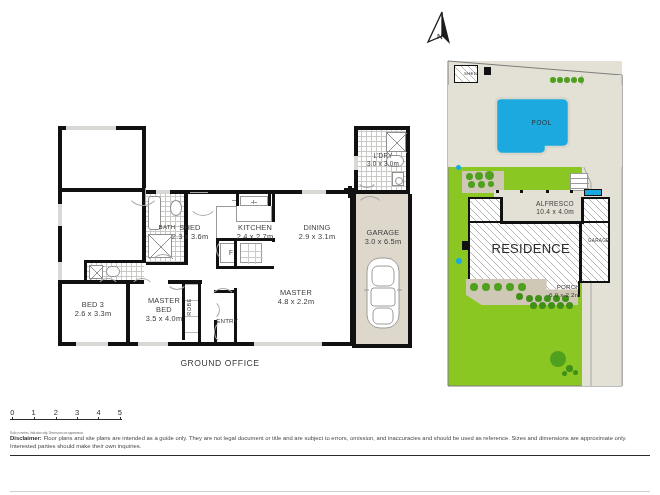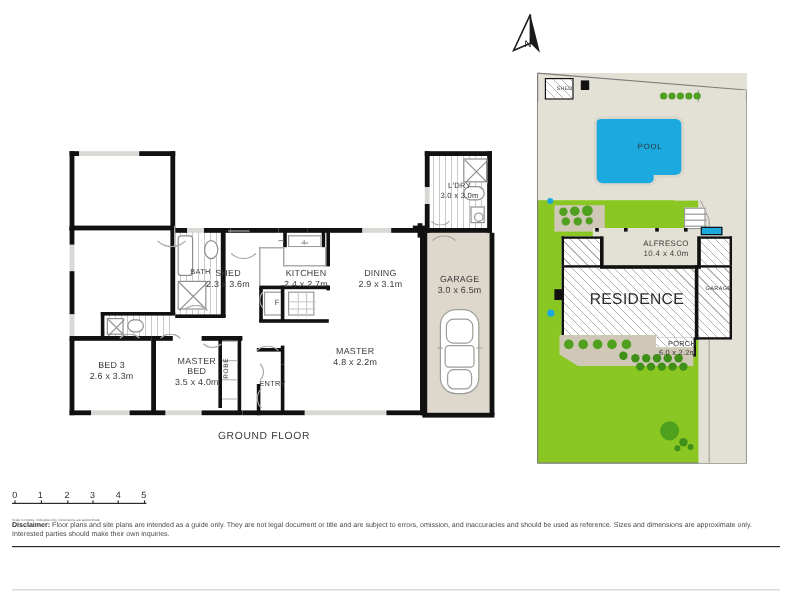--- a/index.html
+++ b/index.html
@@ -345,21 +345,21 @@
     <div class="small-label vert" style="left:186px;top:298px;width:10px;letter-spacing:.6px;">
       <span>ROBE</span>
     </div>
     <div class="small-label" style="left:202px;top:317px;width:36px;font-size:6.2px;">
       <span>ENTRY</span>
     </div>
     <div class="small-label" style="left:223px;top:249px;width:10px;font-size:6.4px;">
       <span>F</span>
     </div>
 
-    <div id="groundfloor-label">GROUND FLOOR</div>
+    <div id="groundfloor-label">GROUND OFFICE</div>
   </div>
 
   <div id="site">
 
     <div class="s-lawn" style="left:6px;top:6px;width:174px;height:325px;"></div>
 
     <div class="s-paving" style="left:6px;top:6px;width:174px;height:64px;"></div>
     <div class="s-paving" style="left:6px;top:6px;width:174px;height:30px;"></div>
 
     <svg class="abs" style="left:0;top:0;" width="186" height="335">

